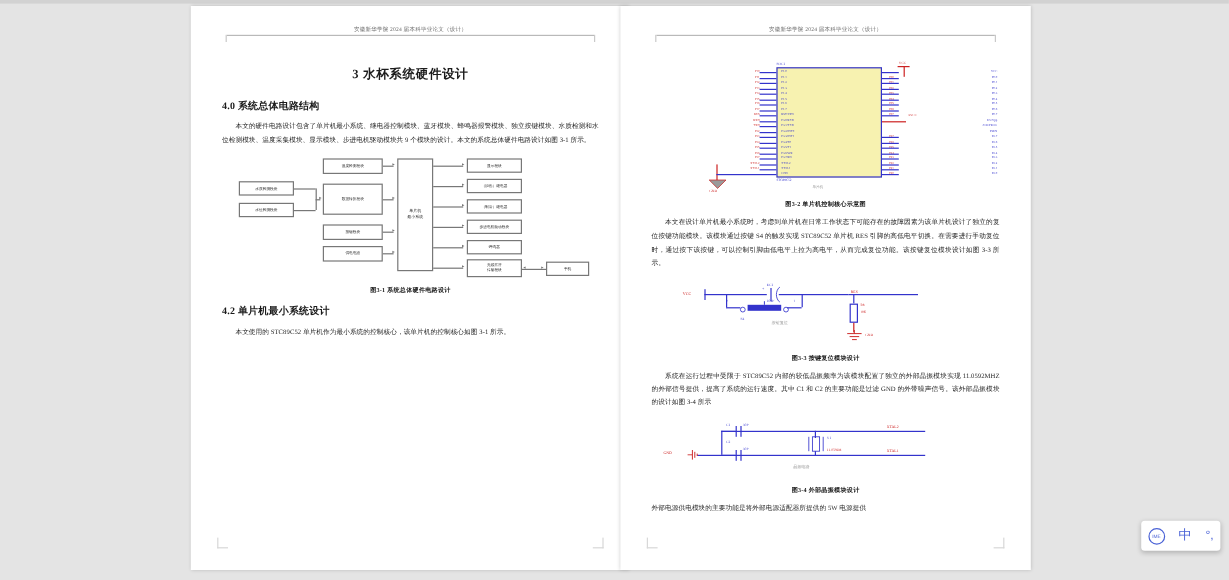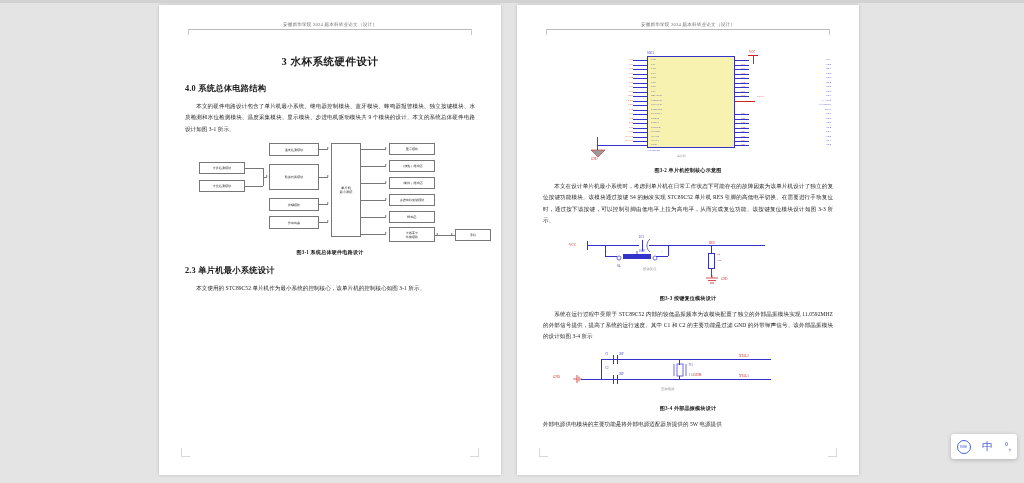--- a/index.html
+++ b/index.html
@@ -10,21 +10,21 @@
     position:relative;
   }
   .viewport{position:absolute;inset:0;background:#e4e4e4;}
   .topshadow{position:absolute;top:0;left:0;right:0;height:3px;background:#d2d2d2;}
 
   .page{
     position:absolute;top:5px;width:342px;height:470px;
     background:#ffffff;box-shadow:0 0 3px rgba(0,0,0,.18);
     overflow:hidden;
   }
-  .page-left{left:159px;}
+  .page-left{left:159px;padding-left:24px;}
   .page-right{left:517px;}
 
   
   .hdr{position:absolute;top:17px;left:30px;right:30px;text-align:center;}
   .hdr-text{font-size:4.6px;color:#6d6d6d;letter-spacing:.2px;white-space:nowrap;}
   .hdr-rule{margin-top:2px;height:1px;background:#b9b9b9;position:relative;}
   .corner{position:absolute;width:6px;height:6px;}
   .corner.tl{left:-1px;top:0;border-left:1px solid #c9c9c9;}
   .corner.tr{right:-1px;top:0;border-right:1px solid #c9c9c9;}
   .corner.bl{left:22px;bottom:18px;width:8px;height:8px;border-left:1px solid #d8d8d8;border-bottom:1px solid #d8d8d8;position:absolute;}
@@ -196,21 +196,21 @@
         <div class="ln lnh" style="left:176px;top:93px;width:25px;"></div>
         <div class="arw" style="left:200px;top:91.2px;"></div>
 
         <div class="ln lnh" style="left:250px;top:94px;width:20px;"></div>
         <div class="arw left" style="left:251px;top:92.2px;"></div>
         <div class="arw" style="left:266px;top:92.2px;"></div>
       </div>
 
       <div class="figcap">图3-1  系统总体硬件电路设计</div>
 
-      <h2 class="sec">2.3 单片机最小系统设计</h2>
+      <h2 class="sec">4.2 单片机最小系统设计</h2>
       <p class="para">本文使用的 STC89C52 单片机作为最小系统的控制核心，该单片机的控制核心如图 3-1 所示。</p>
     </div>
   </div>
 
   <div class="page page-right">
     <div class="hdr">
       <div class="hdr-text">安徽新华学院 2024 届本科毕业论文（设计）</div>
       <div class="hdr-rule">
         <span class="corner tl"></span>
         <span class="corner tr"></span>

